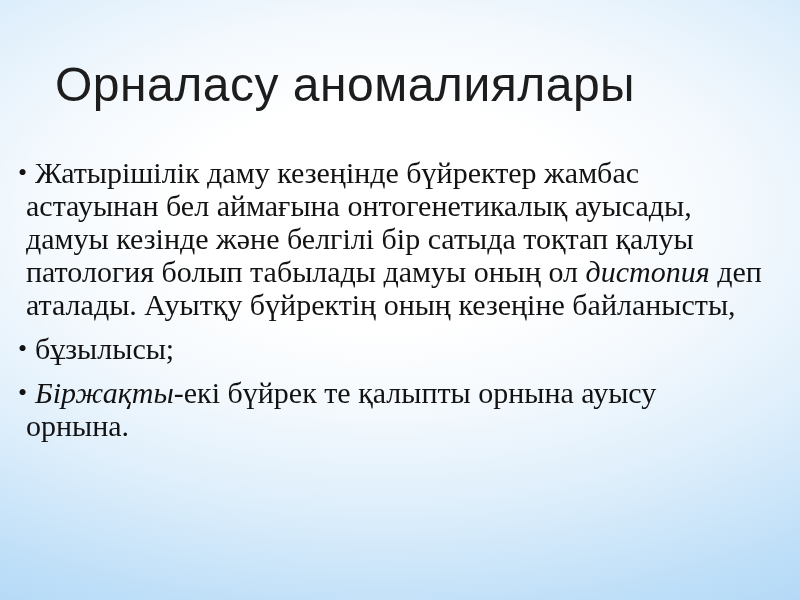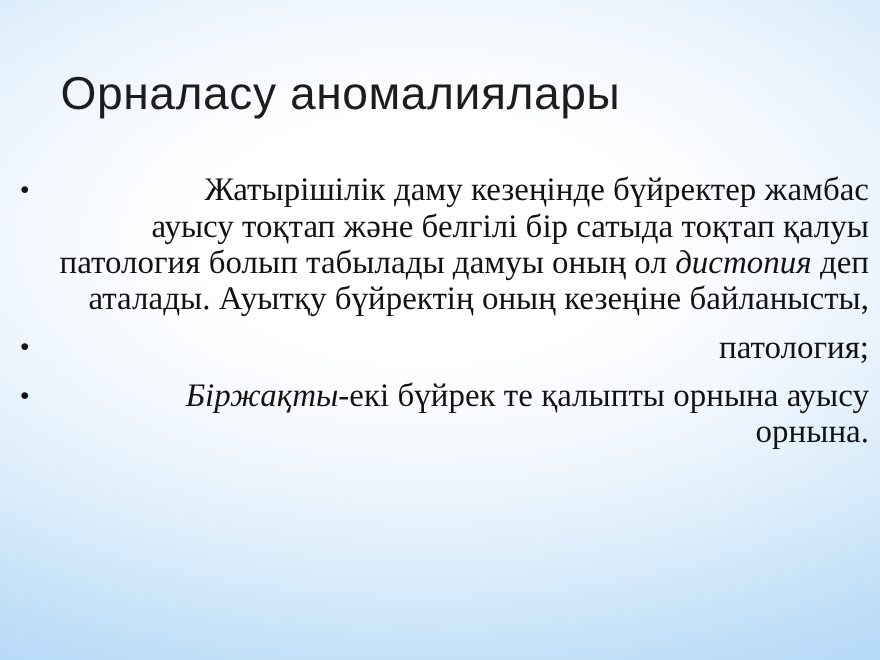--- a/index.html
+++ b/index.html
@@ -18,21 +18,21 @@
         #bfdff8 78%,
         #a7d2f5 100%);
     font-family: "Liberation Serif", serif;
   }
 
   .title {
     position: absolute;
     left: 55px;
     top: 61px;
     font-family: "Liberation Sans", sans-serif;
-    font-size: 42px;
+    font-size: 48px;
     line-height: 48px;
     font-weight: 400;
     letter-spacing: 0.5px;
     color: #1d1d1d;
     white-space: nowrap;
   }
 
   .content {
     position: absolute;
     left: 0;
@@ -49,48 +49,49 @@
   }
 
   .bullet .marker {
     position: absolute;
     left: -8px;
     top: 0;
     font-size: 26px;
     line-height: 33px;
   }
 
-  .bullet .line { text-indent: 0; text-align: right; }
+  .bullet .line { text-indent: 0; }
   .bullet .line:first-child { text-indent: 9px; }
 
   .bullet i { }
 </style>
 </head>
 <body>
 
 <div class="slide">
 
   <div class="title">Орналасу аномалиялары</div>
 
   <div class="content">
 
     <div class="bullet">
       <span class="marker">•</span>
       <div class="lines">
           <div class="line"><span>Жатырішілік даму кезеңінде бүйректер жамбас</span></div>
-          <div class="line"><span>ауысу тоқтап және белгілі бір сатыда тоқтап қалуы</span></div>
+          <div class="line"><span>астауынан бел аймағына онтогенетикалық ауысады,</span></div>
+          <div class="line"><span>дамуы кезінде және белгілі бір сатыда тоқтап қалуы</span></div>
           <div class="line"><span>патология болып табылады дамуы оның ол </span><i>дистопия</i><span> деп</span></div>
           <div class="line"><span>аталады. Ауытқу бүйректің оның кезеңіне байланысты,</span></div>
         </div>
     </div>
 
     <div class="bullet">
       <span class="marker">•</span>
       <div class="lines">
-          <div class="line"><span>патология;</span></div>
+          <div class="line"><span>бұзылысы;</span></div>
         </div>
     </div>
 
     <div class="bullet">
       <span class="marker">•</span>
       <div class="lines">
           <div class="line"><i>Біржақты</i><span>-екі бүйрек те қалыпты орнына ауысу</span></div>
           <div class="line"><span>орнына.</span></div>
         </div>
     </div>

